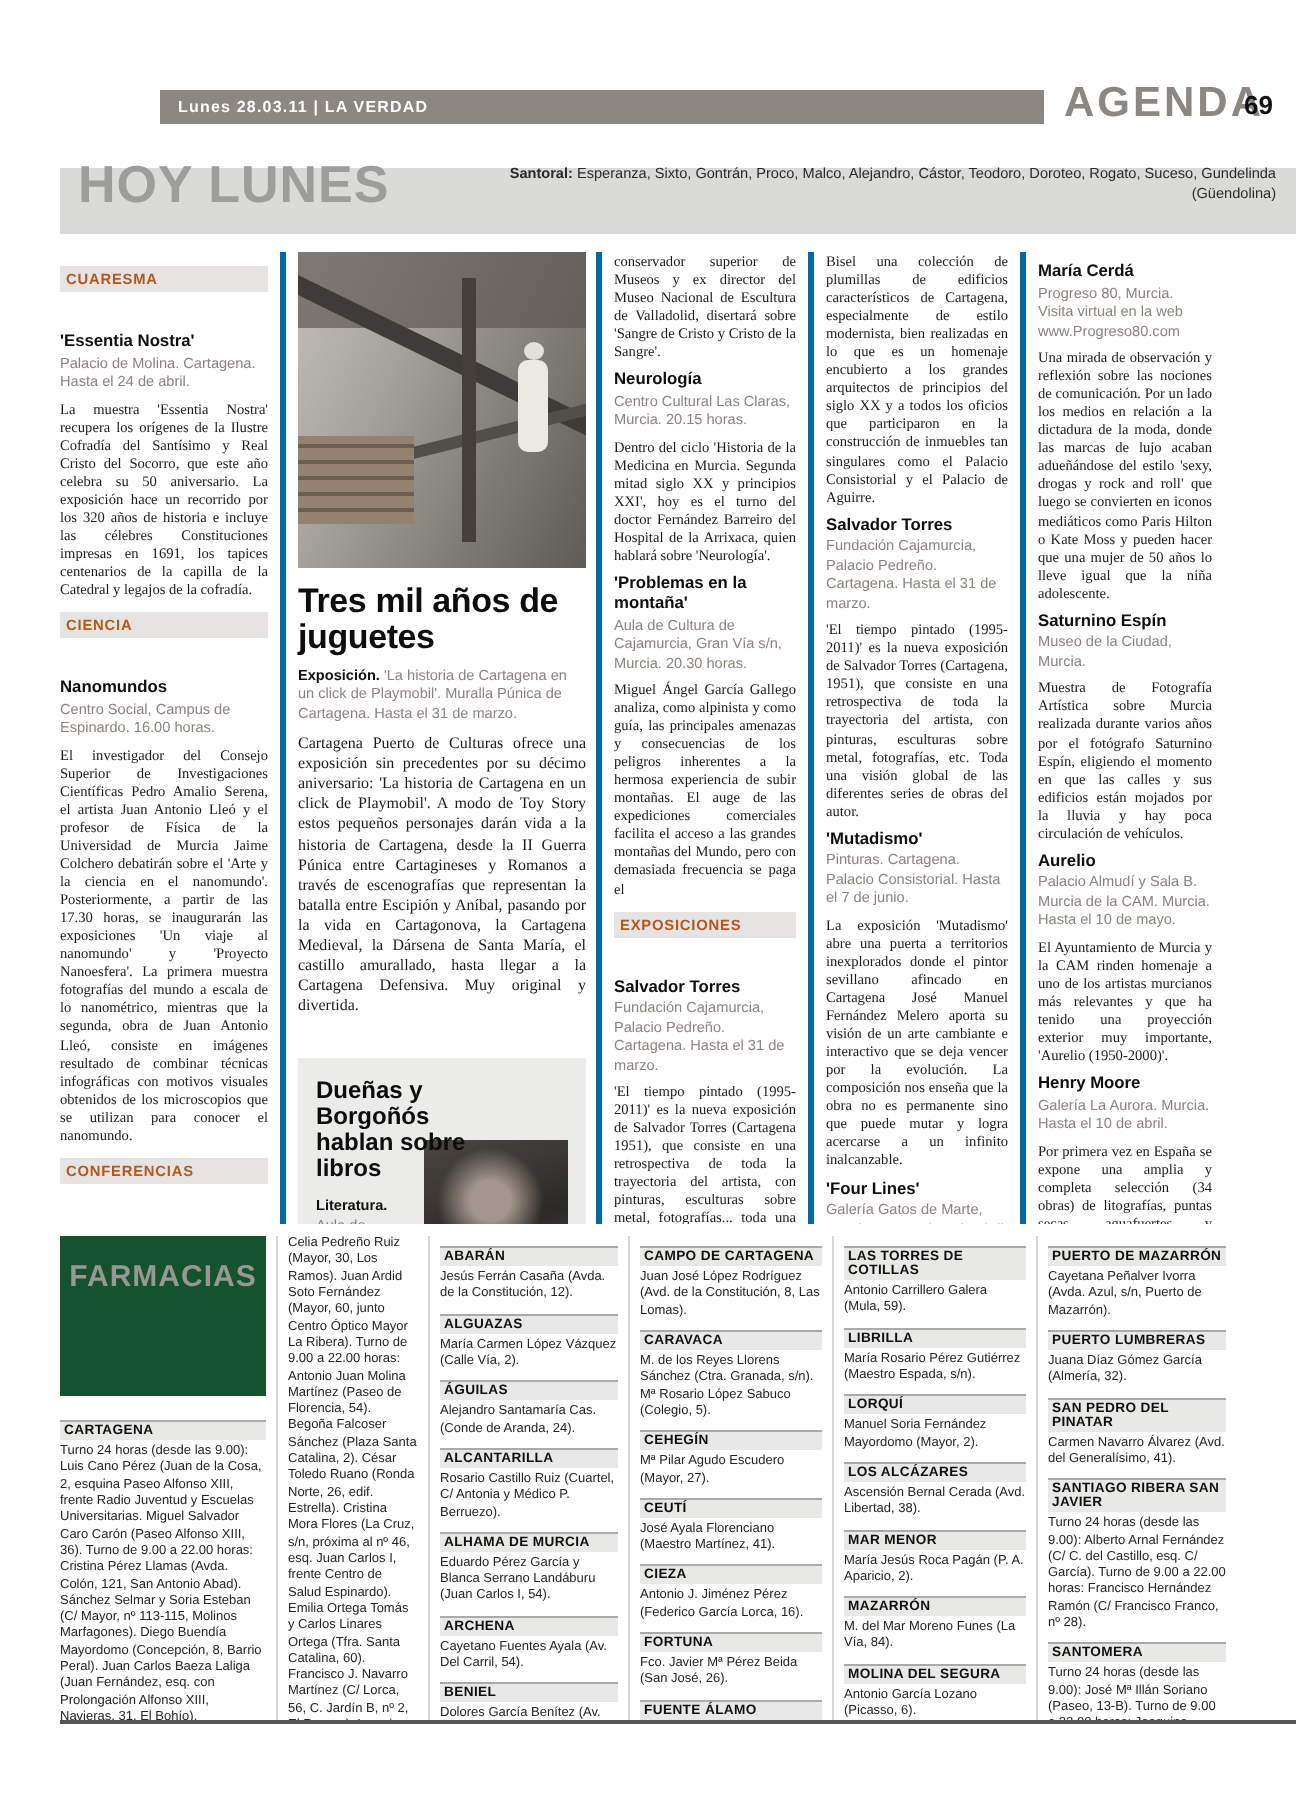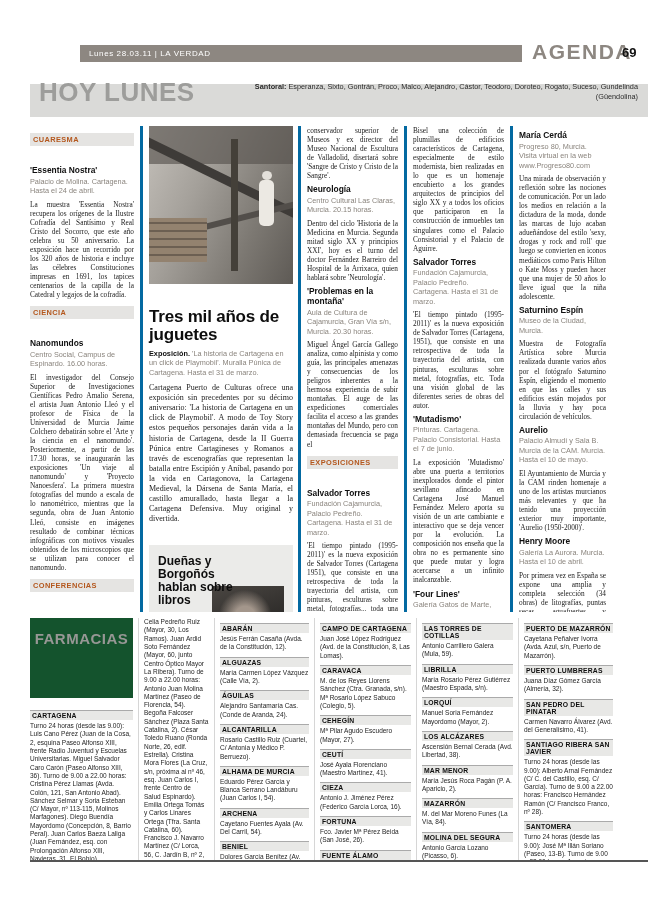--- a/index.html
+++ b/index.html
@@ -1,20 +1,20 @@
 <!DOCTYPE html>
 <html><head>
 <meta charset="utf-8">
 <style>
   html,body{margin:0;padding:0;}
   body{width:650px;height:899px;background:#fff;position:relative;overflow:hidden;
        font-family:"Liberation Sans",sans-serif;color:#1c1c1c;}
   
   .masthead{position:absolute;left:80px;top:45px;width:442px;height:17px;background:#8d8781;
-            color:#fff;font-size:8px;font-weight:normal;line-height:17px;padding-left:9px;
+            color:#fff;font-size:8px;font-weight:bold;line-height:17px;padding-left:9px;
             letter-spacing:.6px;box-sizing:border-box;}
   .section-label{position:absolute;top:40px;left:532px;font-size:21px;font-weight:800;
                  color:#8d8781;letter-spacing:1.5px;}
   .page-num{position:absolute;top:45px;left:622px;font-size:13px;font-weight:800;color:#111;}
   
   .banner{position:absolute;left:30px;top:84px;width:618px;height:33px;background:#dadad8;
           display:flex;justify-content:space-between;align-items:center;box-sizing:border-box;
           padding:0 10px 17px 9px;}
   .banner-title{font-size:26px;font-weight:800;color:#9d9d9b;letter-spacing:.5px;}
   .santoral{text-align:right;font-size:7.3px;line-height:1.35;color:#2a2a2a;max-width:400px;}
@@ -35,21 +35,21 @@
          background:linear-gradient(115deg,#c4c0ba 0%,#a4a09a 35%,#7d7973 70%,#5e5a55 100%);}
   .ph-top{position:absolute;top:0;left:0;width:100%;height:24%;background:#57534e;opacity:.65;}
   .ph-beam1{position:absolute;left:-20%;top:30%;width:140%;height:9px;background:#3e3b38;transform:rotate(26deg);}
   .ph-beam2{position:absolute;left:-10%;top:58%;width:130%;height:6px;background:#524e4a;transform:rotate(-14deg);}
   .ph-mast{position:absolute;left:57%;top:8%;width:7px;height:84%;background:#444039;}
   .ph-bricks{position:absolute;left:0;bottom:14%;width:40%;height:28%;
              background:repeating-linear-gradient(0deg,#93826f 0 6px,#6c5f52 6px 8px);}
   .ph-figure{position:absolute;right:13%;top:34%;width:15px;height:46px;background:#ece9e3;border-radius:5px;}
   .ph-figure:before{content:"";position:absolute;top:-9px;left:3px;width:10px;height:9px;
                     background:#e3e0da;border-radius:50%;}
-  .headline{font-size:17px;font-weight:800;color:#0d0d0d;letter-spacing:-.2px;margin:24px 0 5px;line-height:1.05;}
+  .headline{font-size:17px;font-weight:800;color:#0d0d0d;letter-spacing:-.2px;margin:8px 0 5px;line-height:1.05;}
   .kicker{font-size:7.3px;line-height:1.3;margin:0 0 6px;color:#8a847d;}
   .kicker b{color:#111;}
   .fbody{font-family:"Liberation Serif",serif;font-size:8px;line-height:1.26;text-align:justify;
          color:#1b1b1b;margin:0;}
   .subbox{margin-top:21px;background:#ebebe9;padding:10px 9px 9px;overflow:hidden;}
   .subtitle{font-size:12px;font-weight:800;line-height:1.08;color:#0d0d0d;margin:0 0 7px;width:62%;}
   .subphoto{float:right;width:72px;height:80px;margin:-28px 0 4px 6px;
             background:radial-gradient(circle at 46% 38%,#a3968b 0 16%,rgba(0,0,0,0) 42%),
                        linear-gradient(160deg,#4a4642,#2c2a28 55%,#555149);}
   

